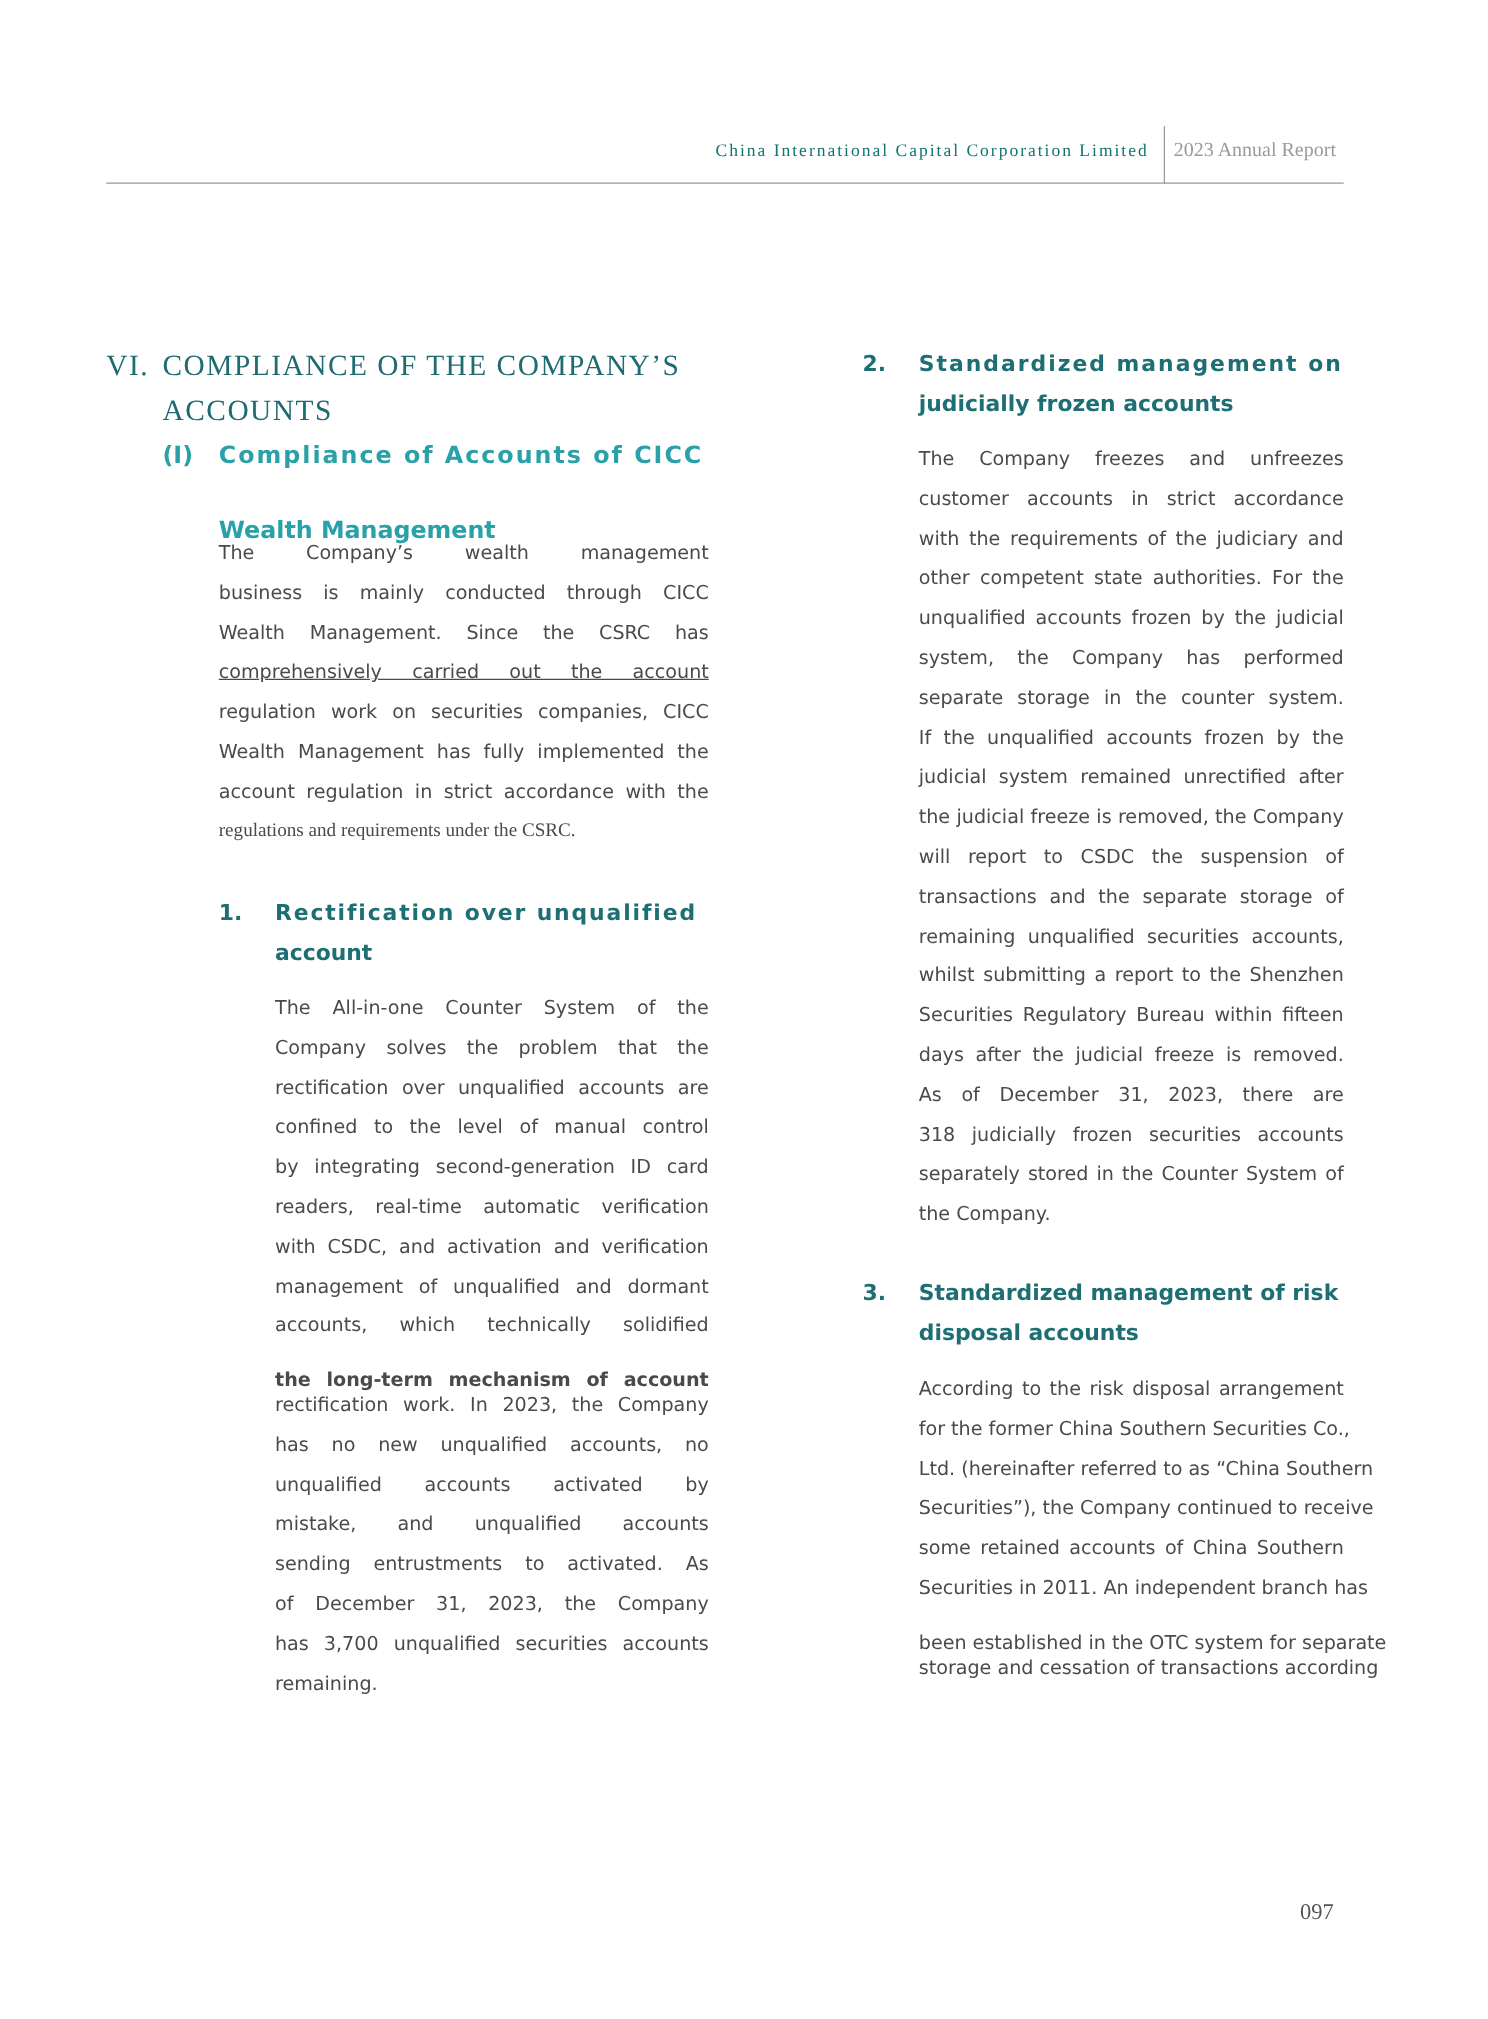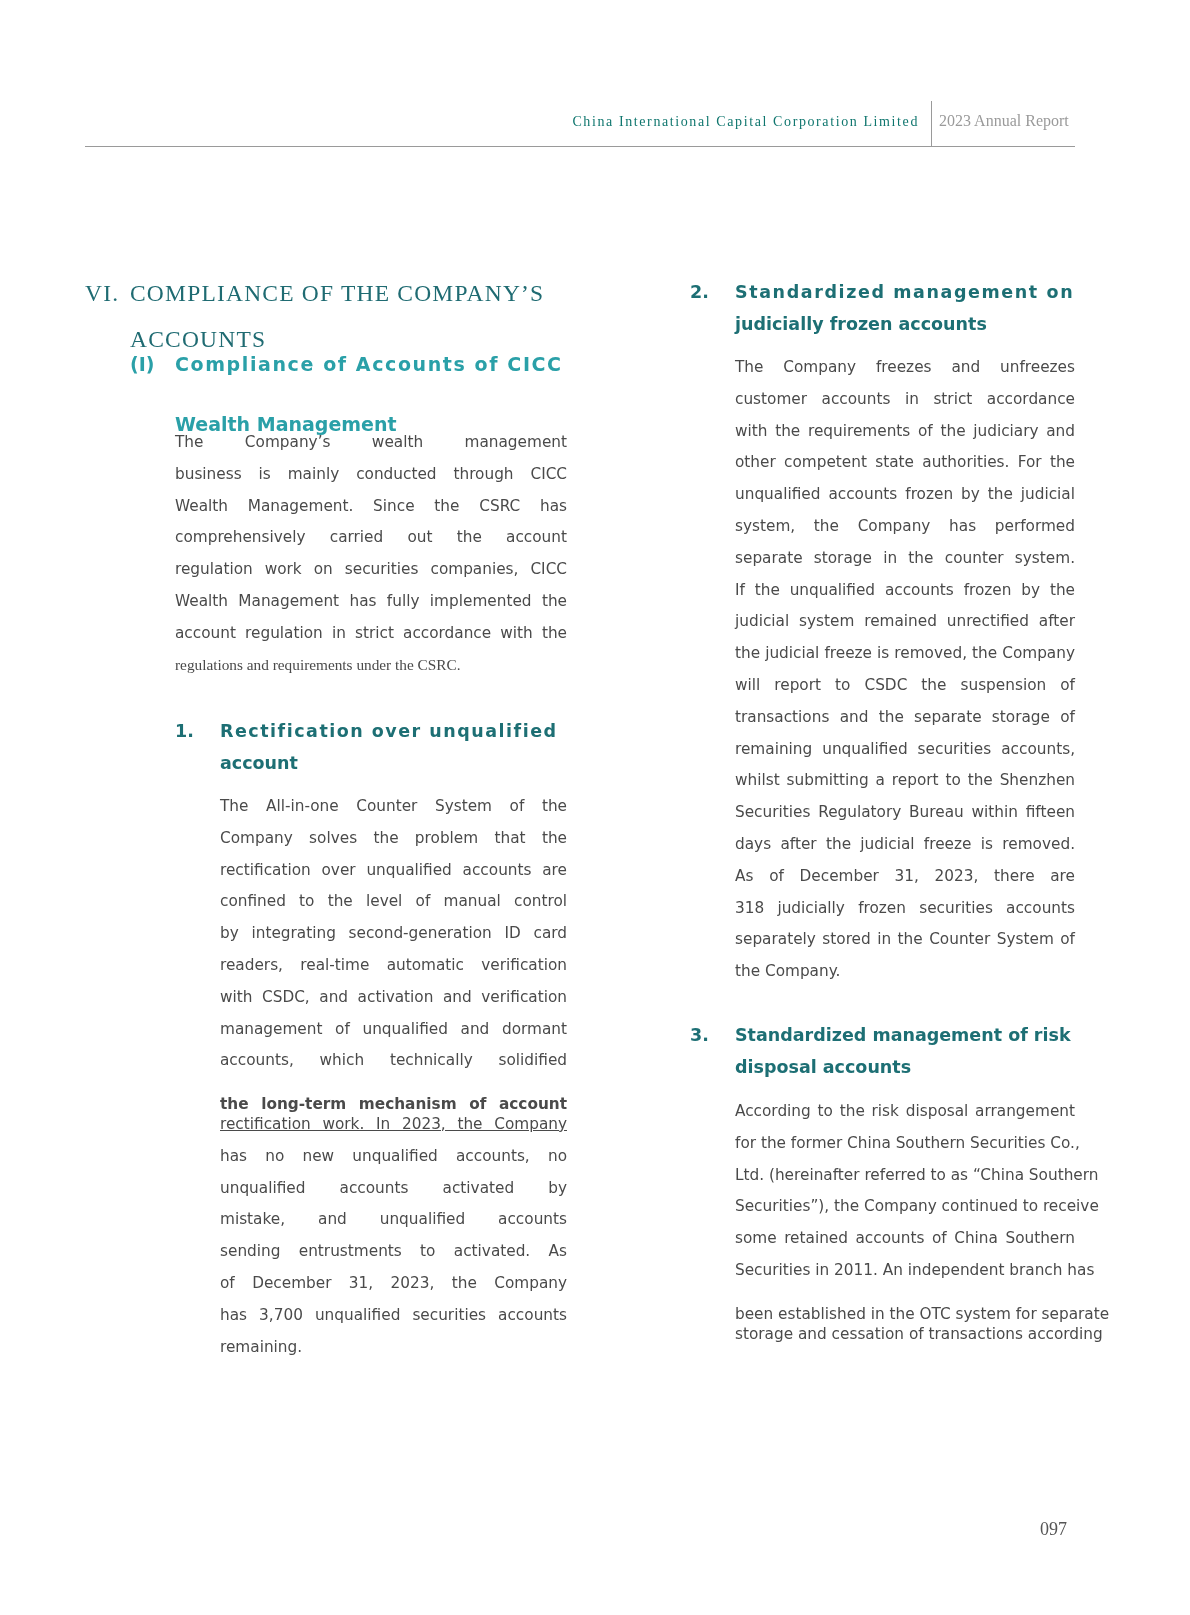--- a/index.html
+++ b/index.html
@@ -50,34 +50,34 @@
 <body>
 
 <div class="header-company">China International Capital Corporation Limited</div>
 <div class="header-divider"></div>
 <div class="header-report">2023 Annual Report</div>
 <div class="header-rule"></div>
 
 <div class="section-title">
   <span class="num">VI.</span>
   <span class="line" style="top:0">COMPLIANCE OF THE COMPANY’S</span>
-  <span class="line" style="top:46px">ACCOUNTS</span>
+  <span class="line" style="top:36px">ACCOUNTS</span>
 </div>
 
 <div class="subsec" style="left:130px; top:348px; width:440px;">
   <span class="hline" style="left:0; top:0;">(I)</span>
   <span class="hline" style="left:45px; top:0; letter-spacing:1.6px;">Compliance of Accounts of CICC</span>
   <span class="hline" style="left:45px; top:32px;margin-top:28px;">Wealth Management</span>
 </div>
 
 <div class="para" id="p-intro" style="left:175px; top:431px; width:392px;">
     <div class="ln" style="top: 0px;">The Company’s wealth management</div>
     <div class="ln" style="top: 31.8px;">business is mainly conducted through CICC</div>
     <div class="ln" style="top: 63.6px;">Wealth Management. Since the CSRC has</div>
-    <div class="ln" style="top: 95.4px;">comprehensively carried out the account</div>
+    <div class="ln" style="top: 95.4px; text-decoration: underline;">comprehensively carried out the account</div>
     <div class="ln" style="top: 127.2px;">regulation work on securities companies, CICC</div>
     <div class="ln" style="top: 159px;">Wealth Management has fully implemented the</div>
     <div class="ln" style="top: 190.8px;">account regulation in strict accordance with the</div>
     <div class="ln last" style="top: 222.6px; font-family: Liberation Serif, serif;">regulations and requirements under the CSRC.</div>
   </div>
 
 <div class="numhead" style="left:175px; top:715px; width:395px;">
   <span class="hline" style="left:0; top:0;">1.</span>
   <span class="hline" style="left:45px; top:0; letter-spacing:1.5px;">Rectification over unqualified</span>
   <span class="hline" style="left:45px; top:32px;">account</span>
@@ -86,21 +86,21 @@
     <div class="ln" style="top: 0px;">The All-in-one Counter System of the</div>
     <div class="ln" style="top: 31.8px;">Company solves the problem that the</div>
     <div class="ln" style="top: 63.6px;">rectification over unqualified accounts are</div>
     <div class="ln" style="top: 95.4px;">confined to the level of manual control</div>
     <div class="ln" style="top: 127.2px;">by integrating second-generation ID card</div>
     <div class="ln" style="top: 159px;">readers, real-time automatic verification</div>
     <div class="ln" style="top: 190.8px;">with CSDC, and activation and verification</div>
     <div class="ln" style="top: 222.6px;">management of unqualified and dormant</div>
     <div class="ln" style="top: 254.4px;">accounts, which technically solidified</div>
     <div class="ln" style="top: 298px; font-weight: bold;">the long-term mechanism of account</div>
-    <div class="ln" style="top: 318px; text-decoration: underline;">rectification work. In 2023, the Company</div>
+    <div class="ln" style="top: 318px;">rectification work. In 2023, the Company</div>
     <div class="ln" style="top: 349.8px;">has no new unqualified accounts, no</div>
     <div class="ln" style="top: 381.6px;">unqualified accounts activated by</div>
     <div class="ln" style="top: 413.4px;">mistake, and unqualified accounts</div>
     <div class="ln" style="top: 445.2px;">sending entrustments to activated. As</div>
     <div class="ln" style="top: 477px;">of December 31, 2023, the Company</div>
     <div class="ln" style="top: 508.8px;">has 3,700 unqualified securities accounts</div>
     <div class="ln last" style="top: 540.6px;">remaining.</div>
   </div>
 
 <div class="numhead" style="left:690px; top:276px; width:390px;">

